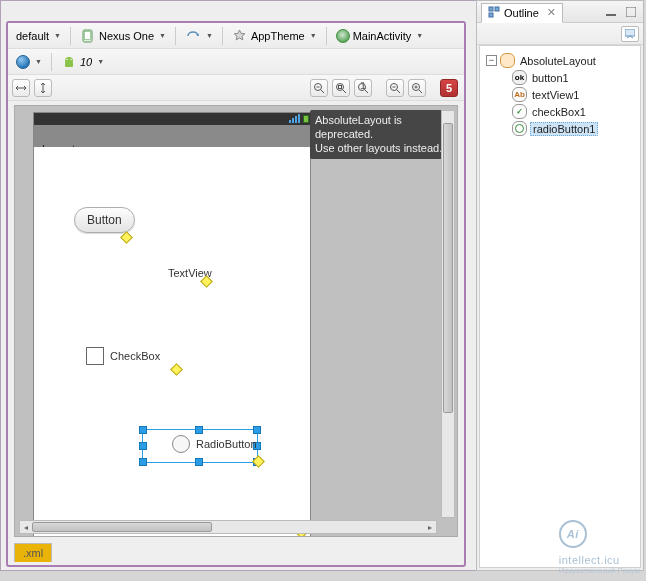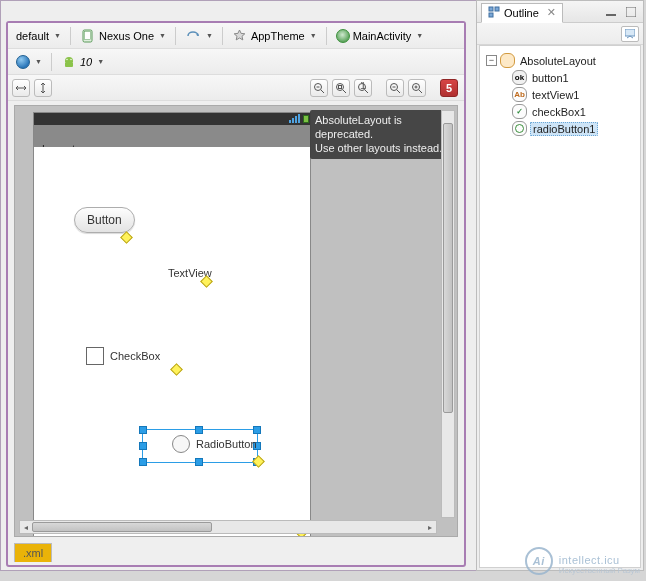--- a/index.html
+++ b/index.html
@@ -87,21 +87,21 @@
   .twisty { width: 11px; height: 11px; border: 1px solid #888; background: #fff; font-size: 9px; line-height: 9px; text-align: center; color: #444; cursor: pointer; }
   .nodeico { width: 15px; height: 15px; display: inline-flex; align-items: center; justify-content: center; border: 1px solid #999; background: #fcfcfc; border-radius: 6px; font-size: 8px; }
   .nodeico.layout { border-color: #d29a3f; background: #fde9c7; }
   .nodeico.btn { background: #f0f0f0; font-weight: bold; }
   .nodeico.txt { color: #bf6b1e; font-weight: bold; }
   .nodeico.chk { color: #2e8b3d; font-weight: bold; }
   .nodeico.rad { color: #3b8f3b; }
   .nodeico.rad::before { content: ""; width: 7px; height: 7px; border: 1.5px solid #3b8f3b; border-radius: 50%; }
 
   
-  .watermark { position: absolute; right: 6px; bottom: 6px; display: flex; align-items: flex-end; gap: 6px; color: #9bb6ce; font-size: 13px; letter-spacing: .5px; opacity: .85; pointer-events: none; }
+  .watermark { position: absolute; right: 6px; bottom: 6px; display: flex; align-items: flex-start; gap: 6px; color: #9bb6ce; font-size: 13px; letter-spacing: .5px; opacity: .85; pointer-events: none; flex-direction: column; }
   .watermark .circ { width: 28px; height: 28px; border-radius: 50%; border: 2px solid #9bb6ce; display: flex; align-items: center; justify-content: center; font-style: italic; font-weight: bold; color: #9bb6ce; }
   .watermark .sub { display: block; font-size: 8px; color: #b4c4d4; letter-spacing: 0; }
 </style>
 </head>
 <body>
 
 <div class="editor-pane">
   <div class="paneheader">
     <span class="ico">
       <svg width="12" height="12" viewBox="0 0 12 12">

